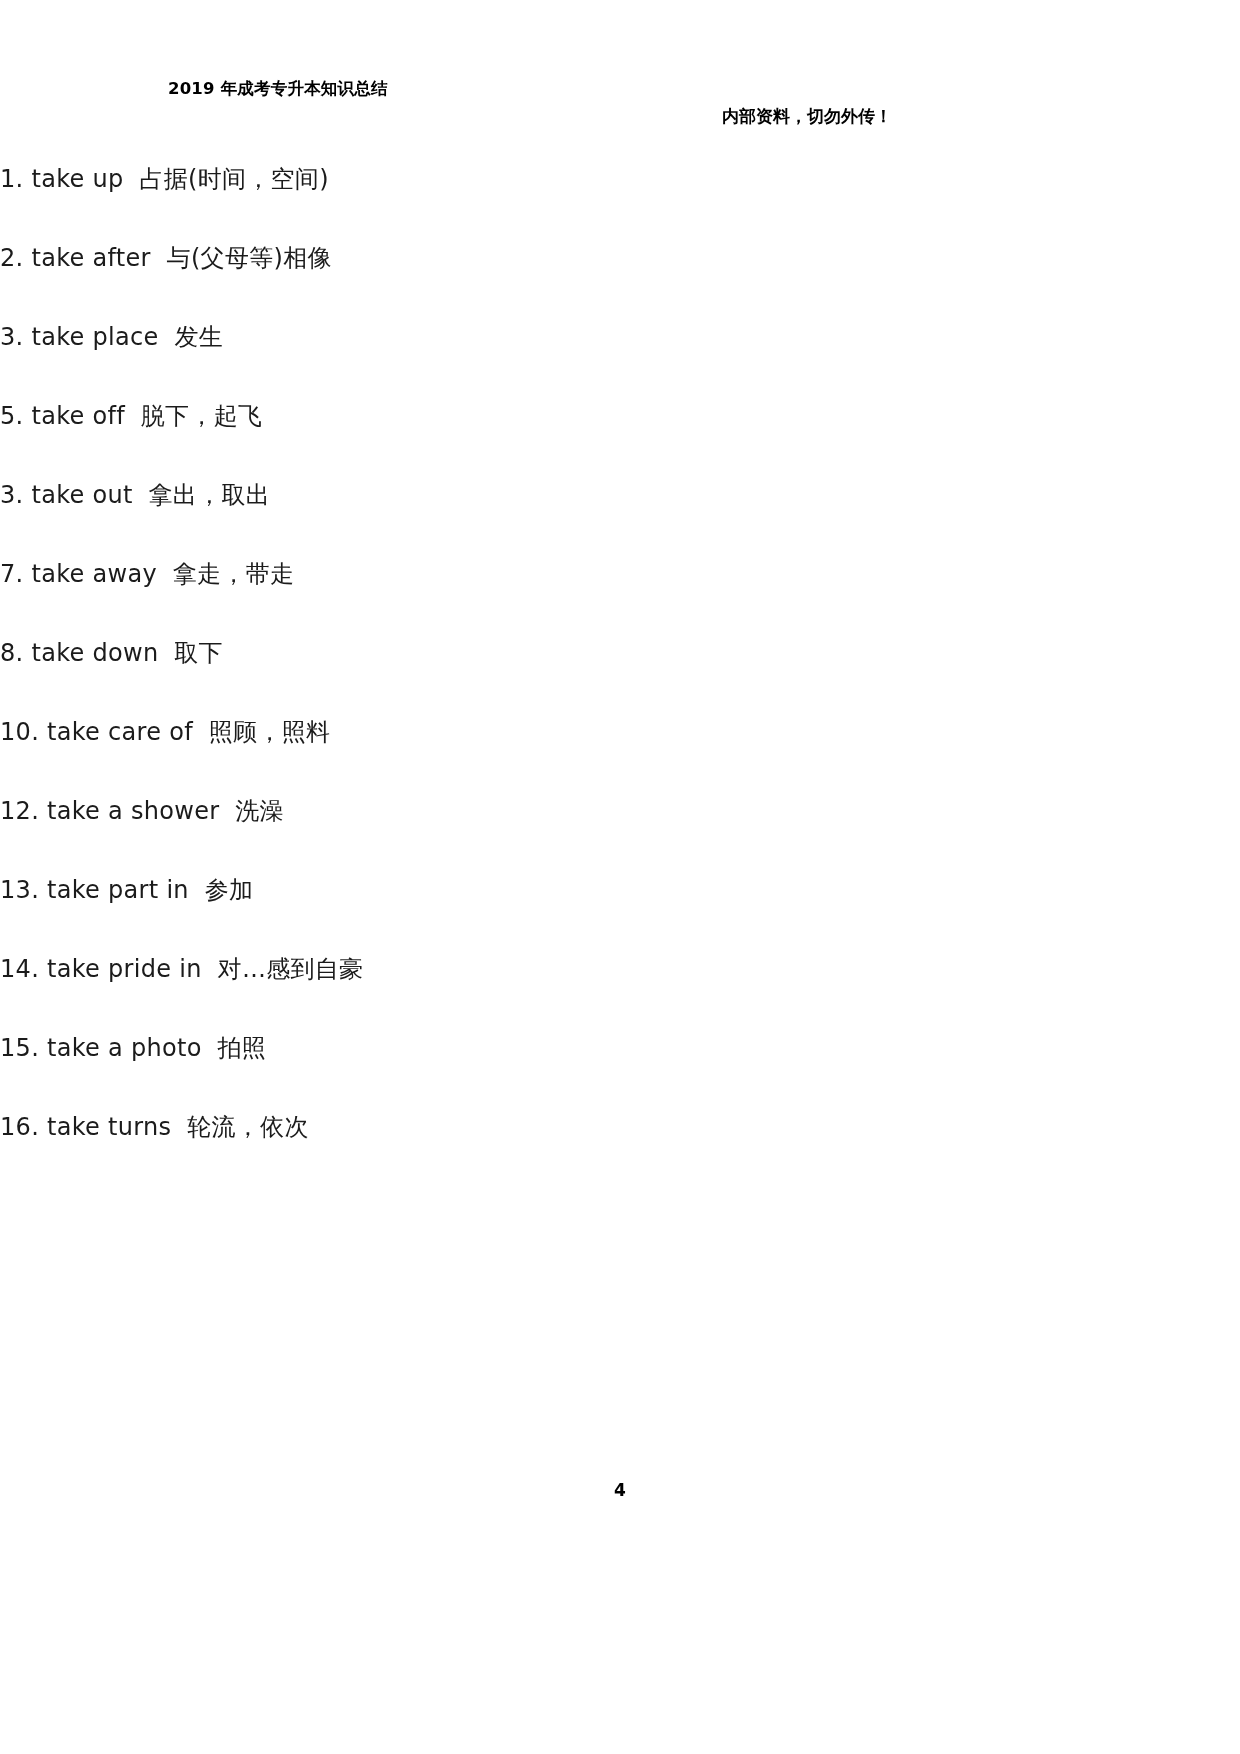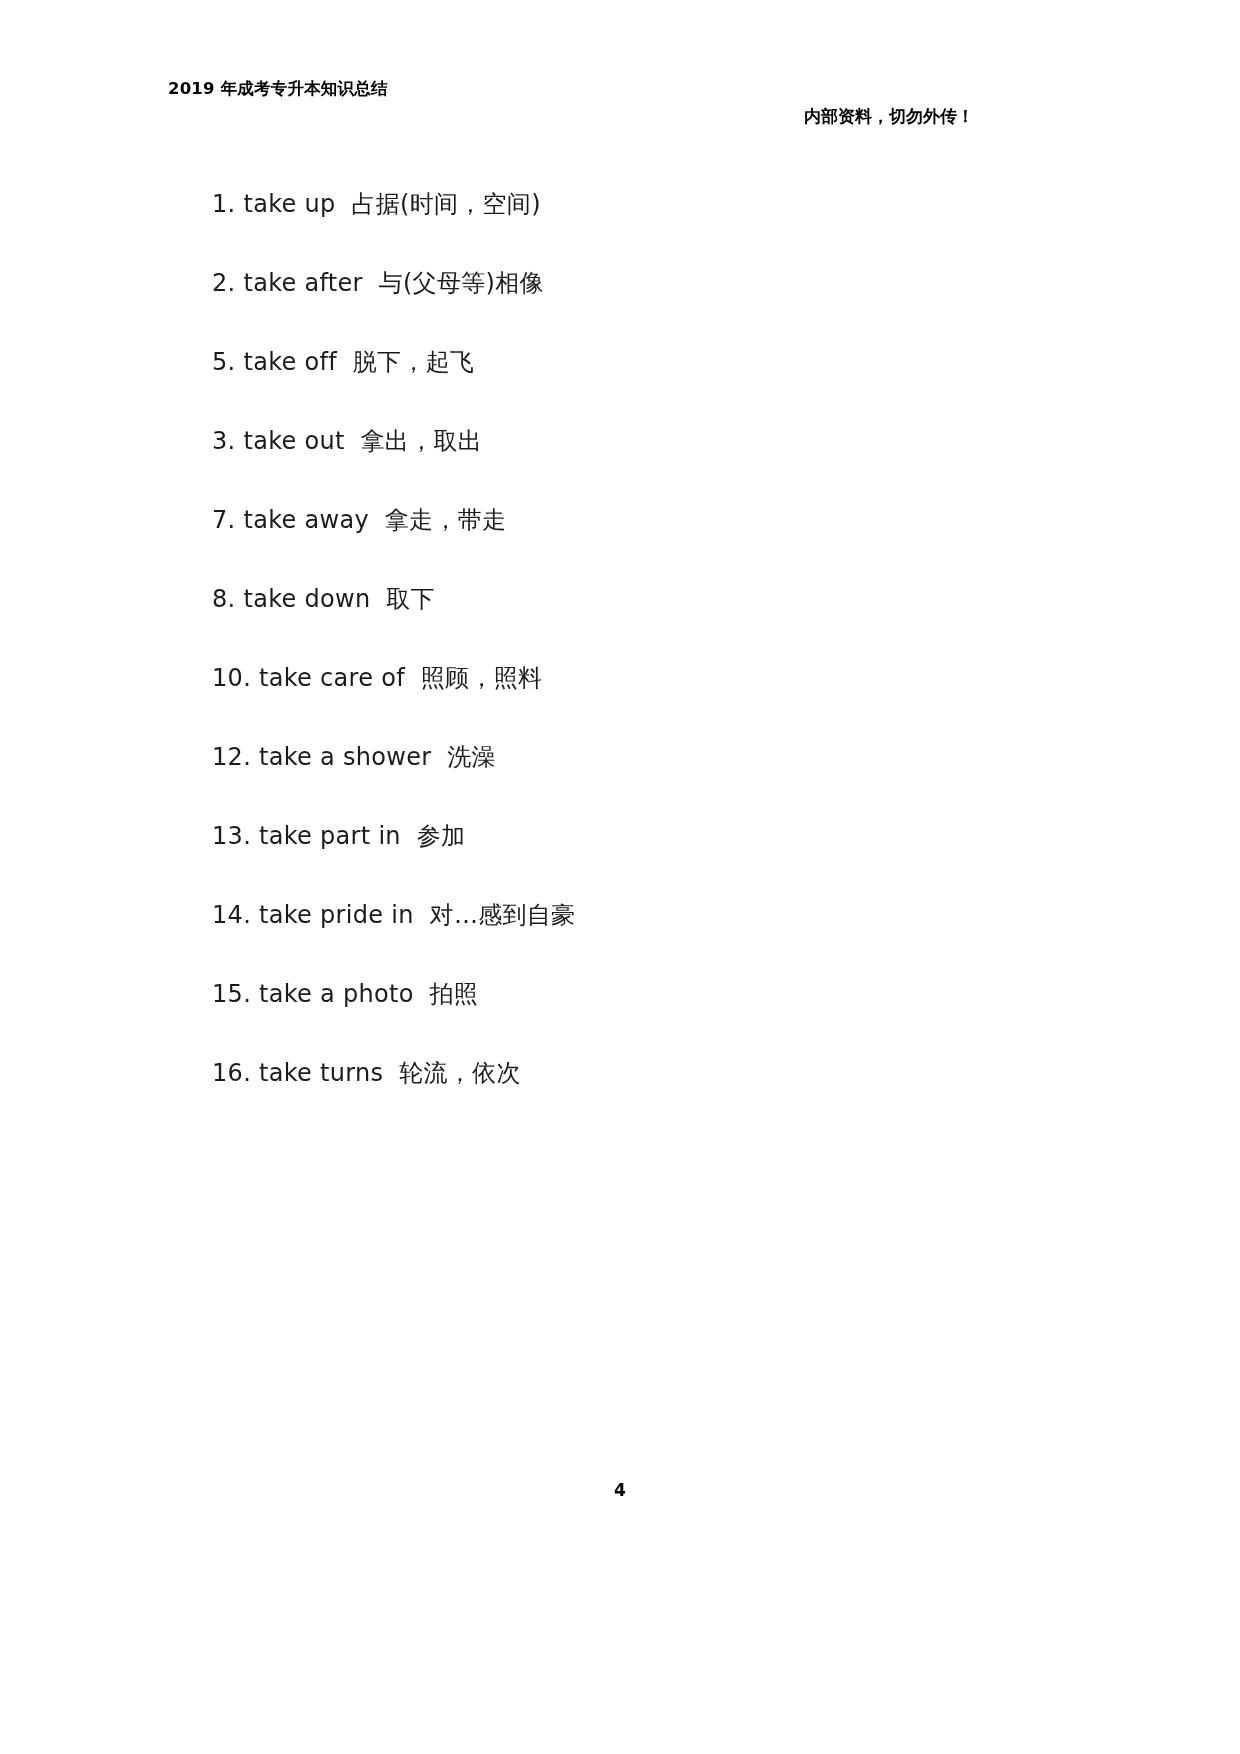--- a/index.html
+++ b/index.html
@@ -34,40 +34,39 @@
     top: 0;
     font-family: "DejaVu Sans", sans-serif;
     font-weight: bold;
     font-size: 16.5px;
     letter-spacing: 0.2px;
     color: #000;
     white-space: nowrap;
   }
   .header-right {
     position: absolute;
-    left: 804px;
+    left: 722px;
     top: 27px;
     font-family: "DejaVu Serif", serif;
     font-weight: bold;
     font-size: 17px;
     color: #000;
     white-space: nowrap;
   }
   .content {
     position: absolute;
     top: 140px;
     left: 0;
     right: 0;
   }
   .entry {
     position: relative;
     height: 79px;
-    padding-left: 212px;
     display: flex;
-    align-items: flex-end;
+    align-items: center;
   }
   .entry-text {
     font-family: "DejaVu Sans", sans-serif;
     font-size: 24px;
     font-weight: 400;
     color: #1b1b1b;
     letter-spacing: 0.3px;
     white-space: pre;
     line-height: 1.2;
   }
@@ -97,20 +96,23 @@
 
   <div class="content">
 
     <div class="entry">
       <span class="entry-text">1. take up  占据(时间，空间)</span>
     </div>
     <div class="entry">
       <span class="entry-text">2. take after  与(父母等)相像</span>
     </div>
     <div class="entry">
+      <span class="entry-text">3. take place  发生</span>
+    </div>
+    <div class="entry">
       <span class="entry-text">5. take off  脱下，起飞</span>
     </div>
     <div class="entry">
       <span class="entry-text">3. take out  拿出，取出</span>
     </div>
     <div class="entry">
       <span class="entry-text">7. take away  拿走，带走</span>
     </div>
     <div class="entry">
       <span class="entry-text">8. take down  取下</span>

